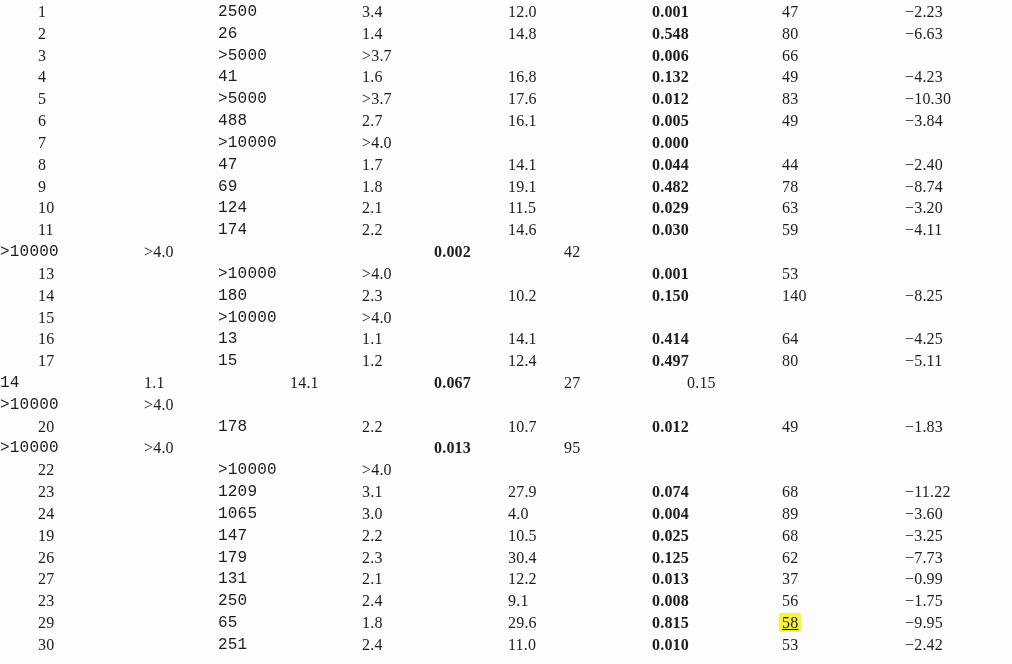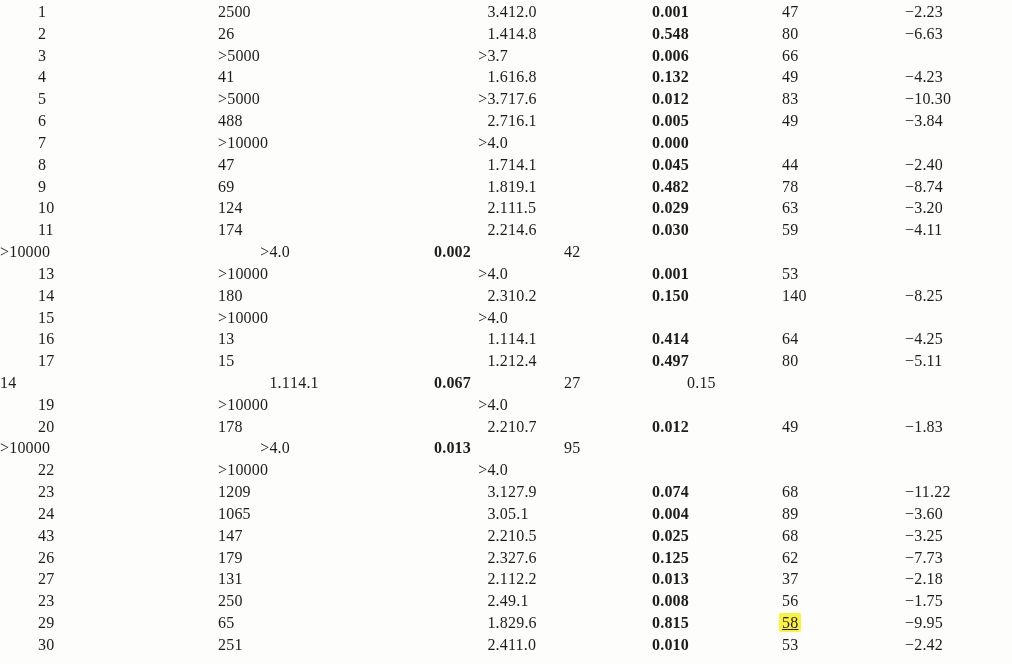--- a/index.html
+++ b/index.html
@@ -21,22 +21,22 @@
     padding-top: 1px;
   }
   .row {
     display: flex;
     height: 21.83px;
     align-items: center;
     white-space: nowrap;
   }
   .cell { flex: none; overflow: visible; }
   .col0 { margin-left: 38px; width: 180px; }
-  .col1 { width: 144px; }
-  .col2 { width: 146px; text-align: right; }
+  .col1 { width: 144px; font-family: Liberation Mono, monospace; }
+  .col2 { width: 146px; }
   .col3 { width: 144px; }
   .col4 { width: 130px; font-weight: bold; }
   .col5 { width: 123px; }
   .col6 { width: 107px; }
   .highlight {
     padding: 1px 3px;
     margin-left: -3px;
     border-radius: 2px;
     text-decoration: underline;
   }
@@ -106,21 +106,21 @@
       <div class="cell col3"></div>
       <div class="cell col4">0.000</div>
       <div class="cell col5"></div>
       <div class="cell col6"></div>
     </div>
     <div class="row">
       <div class="cell col0">8</div>
       <div class="cell col1">47</div>
       <div class="cell col2">1.7</div>
       <div class="cell col3">14.1</div>
-      <div class="cell col4">0.045</div>
+      <div class="cell col4">0.044</div>
       <div class="cell col5">44</div>
       <div class="cell col6">−2.40</div>
     </div>
     <div class="row">
       <div class="cell col0">9</div>
       <div class="cell col1">69</div>
       <div class="cell col2">1.8</div>
       <div class="cell col3">19.1</div>
       <div class="cell col4">0.482</div>
       <div class="cell col5">78</div>
@@ -199,21 +199,20 @@
     </div>
     <div class="row">
       <div class="cell col1">14</div>
       <div class="cell col2">1.1</div>
       <div class="cell col3">14.1</div>
       <div class="cell col4">0.067</div>
       <div class="cell col5">27</div>
       <div class="cell col6">0.15</div>
     </div>
     <div class="row">
-      <div class="cell col0">19</div>
       <div class="cell col1">&gt;10000</div>
       <div class="cell col2">&gt;4.0</div>
       <div class="cell col3"></div>
       <div class="cell col4"></div>
       <div class="cell col5"></div>
       <div class="cell col6"></div>
     </div>
     <div class="row">
       <div class="cell col0">20</div>
       <div class="cell col1">178</div>
@@ -246,51 +245,51 @@
       <div class="cell col2">3.1</div>
       <div class="cell col3">27.9</div>
       <div class="cell col4">0.074</div>
       <div class="cell col5">68</div>
       <div class="cell col6">−11.22</div>
     </div>
     <div class="row">
       <div class="cell col0">24</div>
       <div class="cell col1">1065</div>
       <div class="cell col2">3.0</div>
-      <div class="cell col3">5.1</div>
+      <div class="cell col3">4.0</div>
       <div class="cell col4">0.004</div>
       <div class="cell col5">89</div>
       <div class="cell col6">−3.60</div>
     </div>
     <div class="row">
-      <div class="cell col0">43</div>
+      <div class="cell col0">19</div>
       <div class="cell col1">147</div>
       <div class="cell col2">2.2</div>
       <div class="cell col3">10.5</div>
       <div class="cell col4">0.025</div>
       <div class="cell col5">68</div>
       <div class="cell col6">−3.25</div>
     </div>
     <div class="row">
       <div class="cell col0">26</div>
       <div class="cell col1">179</div>
       <div class="cell col2">2.3</div>
-      <div class="cell col3">27.6</div>
+      <div class="cell col3">30.4</div>
       <div class="cell col4">0.125</div>
       <div class="cell col5">62</div>
       <div class="cell col6">−7.73</div>
     </div>
     <div class="row">
       <div class="cell col0">27</div>
       <div class="cell col1">131</div>
       <div class="cell col2">2.1</div>
       <div class="cell col3">12.2</div>
       <div class="cell col4">0.013</div>
       <div class="cell col5">37</div>
-      <div class="cell col6">−2.18</div>
+      <div class="cell col6">−0.99</div>
     </div>
     <div class="row">
       <div class="cell col0">23</div>
       <div class="cell col1">250</div>
       <div class="cell col2">2.4</div>
       <div class="cell col3">9.1</div>
       <div class="cell col4">0.008</div>
       <div class="cell col5">56</div>
       <div class="cell col6">−1.75</div>
     </div>

